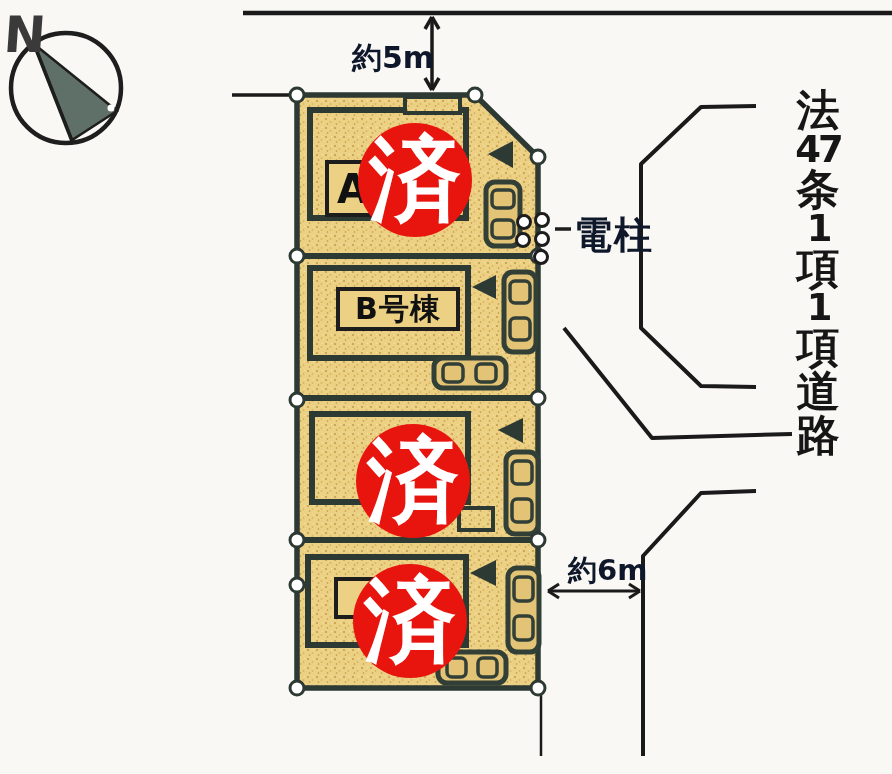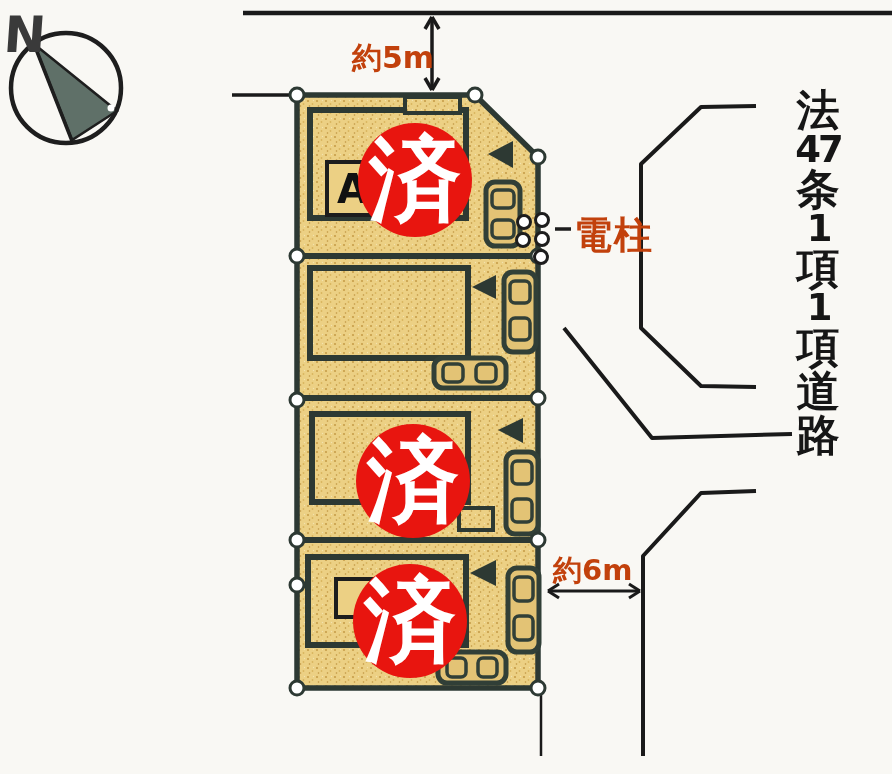--- a/index.html
+++ b/index.html
@@ -2,24 +2,24 @@
 <html><head>
 <meta charset="utf-8">
 <style>
   html,body{margin:0;padding:0;}
   body{font-family:"DejaVu Sans",sans-serif;background:#e8e8e8;}
   .canvas{
     position:relative;width:892px;height:774px;overflow:hidden;
     background:#f9f8f4;margin:0 auto;
   }
   .plan-svg{position:absolute;left:0;top:0;z-index:1;}
-  .txt{position:absolute;color:#c2410c;font-weight:bold;white-space:nowrap;z-index:4;}
+  .txt{position:absolute;color:#0f172a;font-weight:bold;white-space:nowrap;z-index:4;}
   .compass-n{left:4px;top:6px;font-size:50px;color:#3a3a3a;transform:skewX(-4deg);}
   .dim-5m{left:352px;top:38px;font-size:30px;}
-  .dim-6m{left:553px;top:551px;font-size:29px;}
+  .dim-6m{left:568px;top:551px;font-size:29px;}
   .pole-label{left:574px;top:210px;font-size:38px;letter-spacing:2px;}
   .road-text{
     position:absolute;left:790px;top:88px;width:56px;z-index:4;
     color:#161616;font-weight:bold;text-align:center;
   }
   .road-text .ch{font-size:43px;line-height:44px;}
   .road-text .num{font-size:37px;line-height:35px;letter-spacing:-3px;}
   .label-box{
     position:absolute;z-index:2;background:#ecd084;border:4px solid #1d1d1d;
     color:#111;font-weight:bold;display:flex;align-items:center;
@@ -170,19 +170,20 @@
     <div class="ch">条</div>
     <div class="num">1</div>
     <div class="ch">項</div>
     <div class="num">1</div>
     <div class="ch">項</div>
     <div class="ch">道</div>
     <div class="ch">路</div>
   </div>
 
   <div class="label-box label-box-a">A</div>
+  <div class="label-box label-box-b">B号棟</div>
   <div class="label-box label-box-d"></div>
 
   <div class="stamp stamp-1">済</div>
   <div class="stamp stamp-3">済</div>
   <div class="stamp stamp-4">済</div>
 
 </div>
 
 </body></html>

